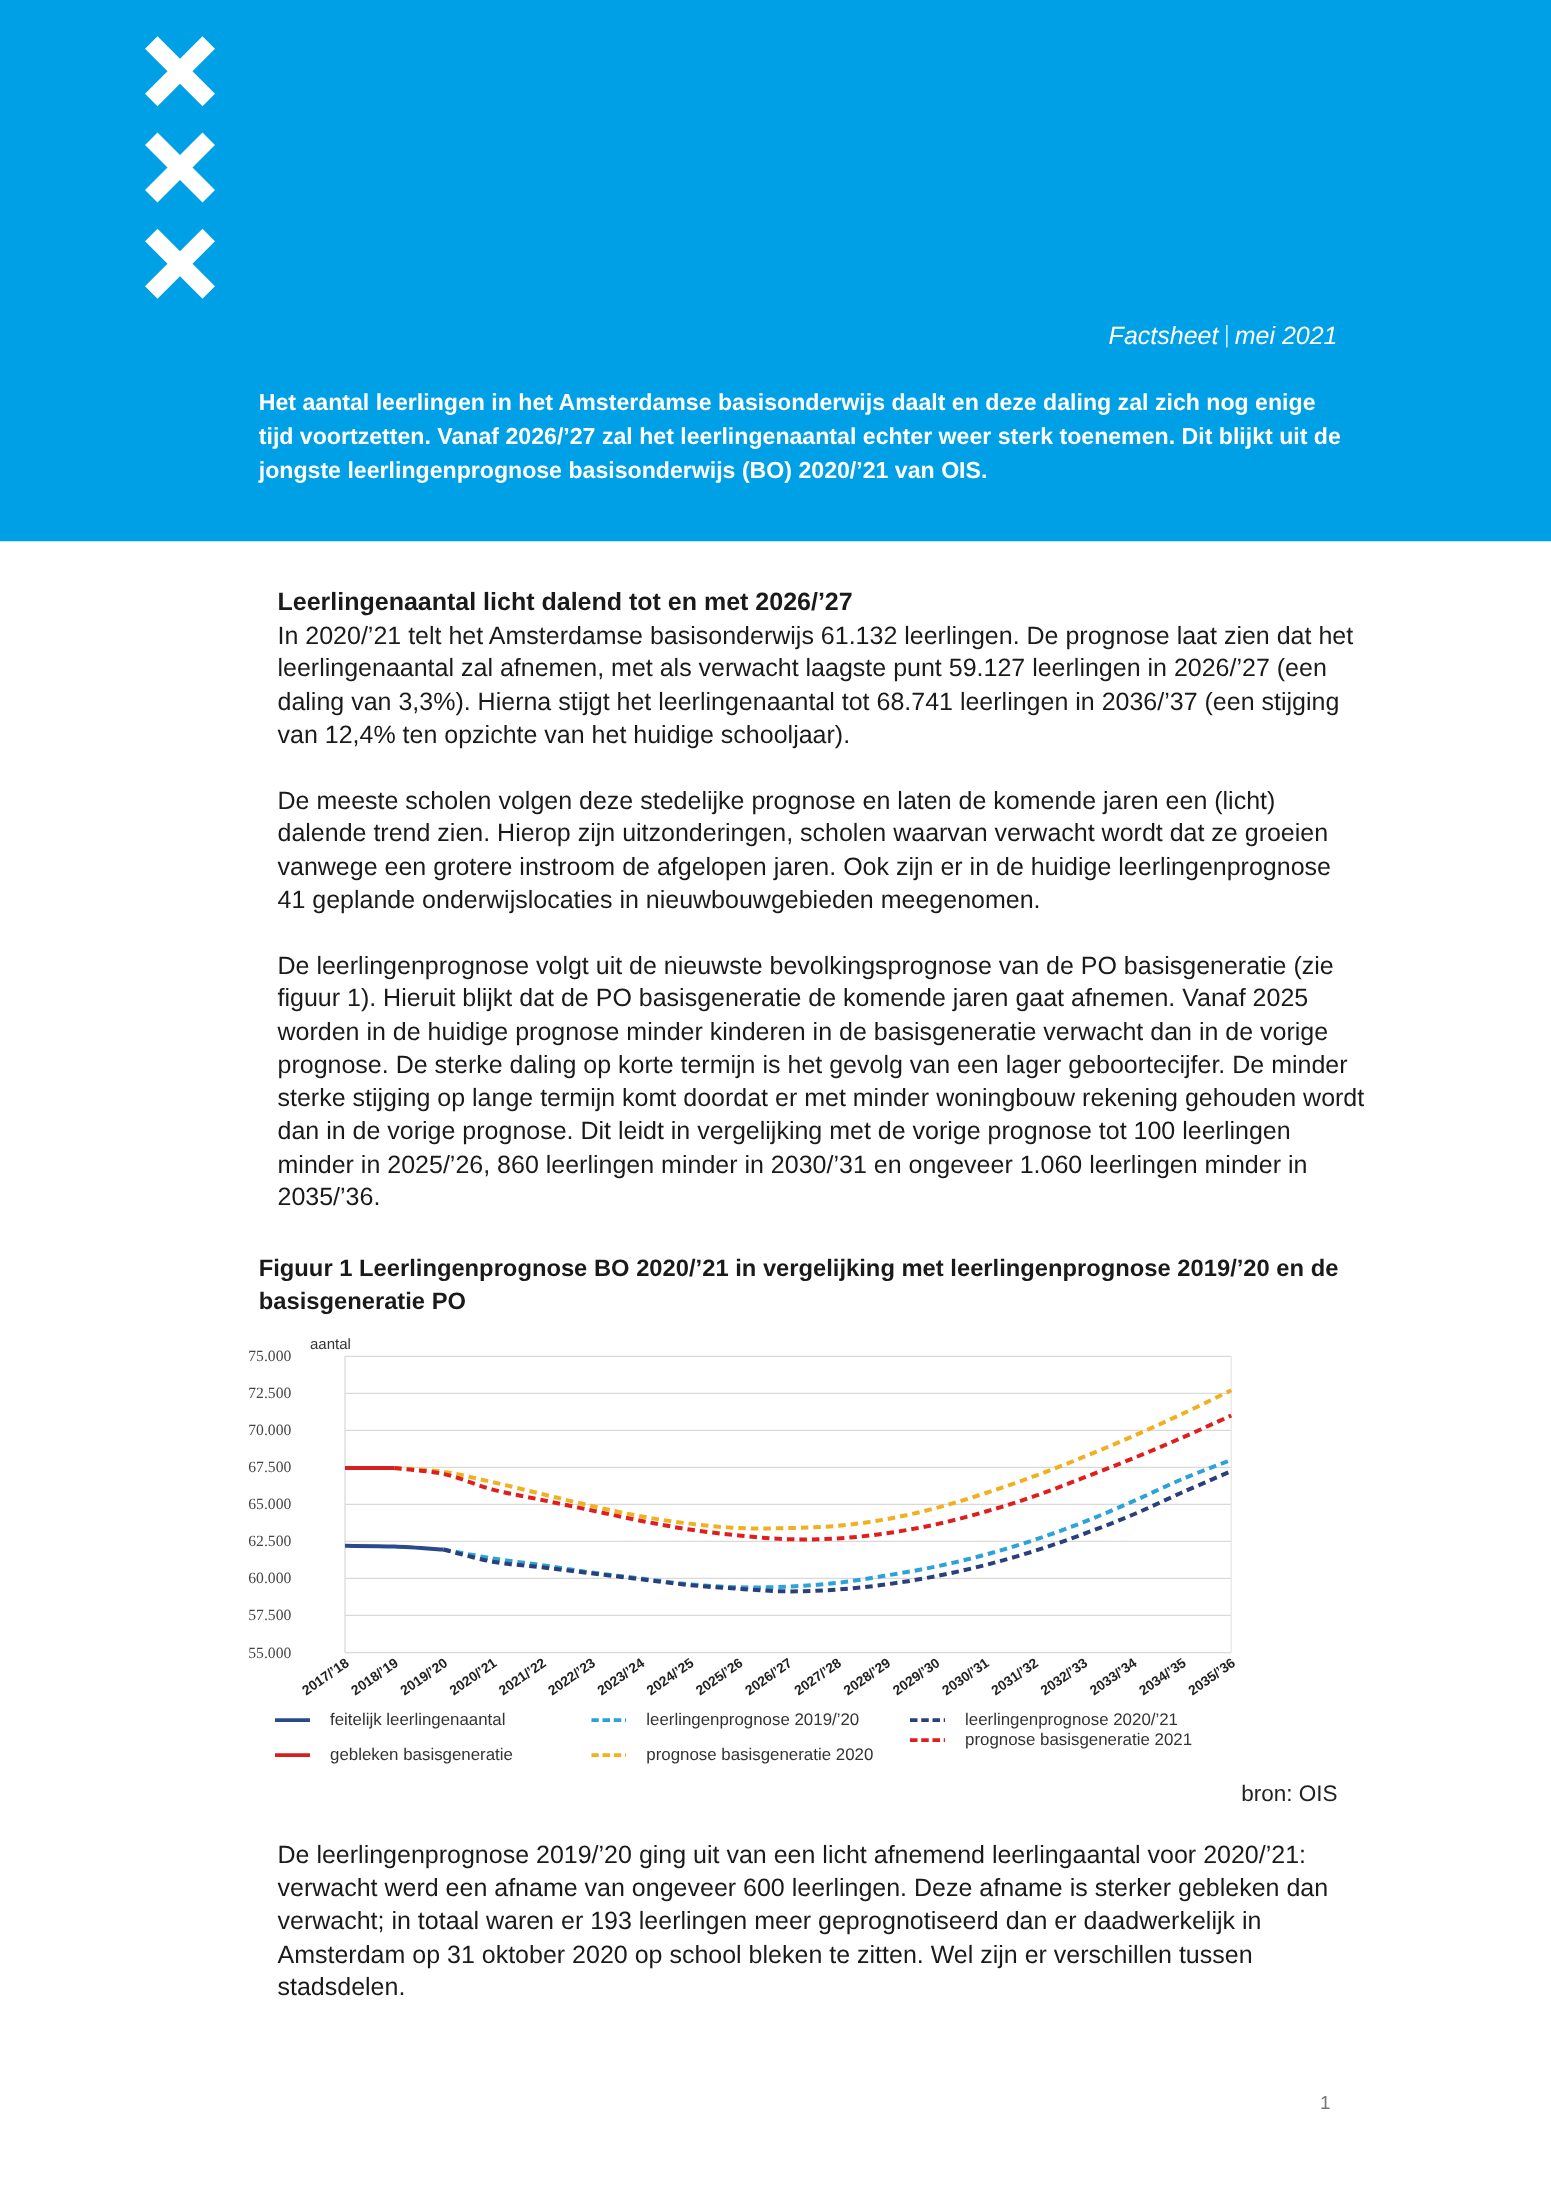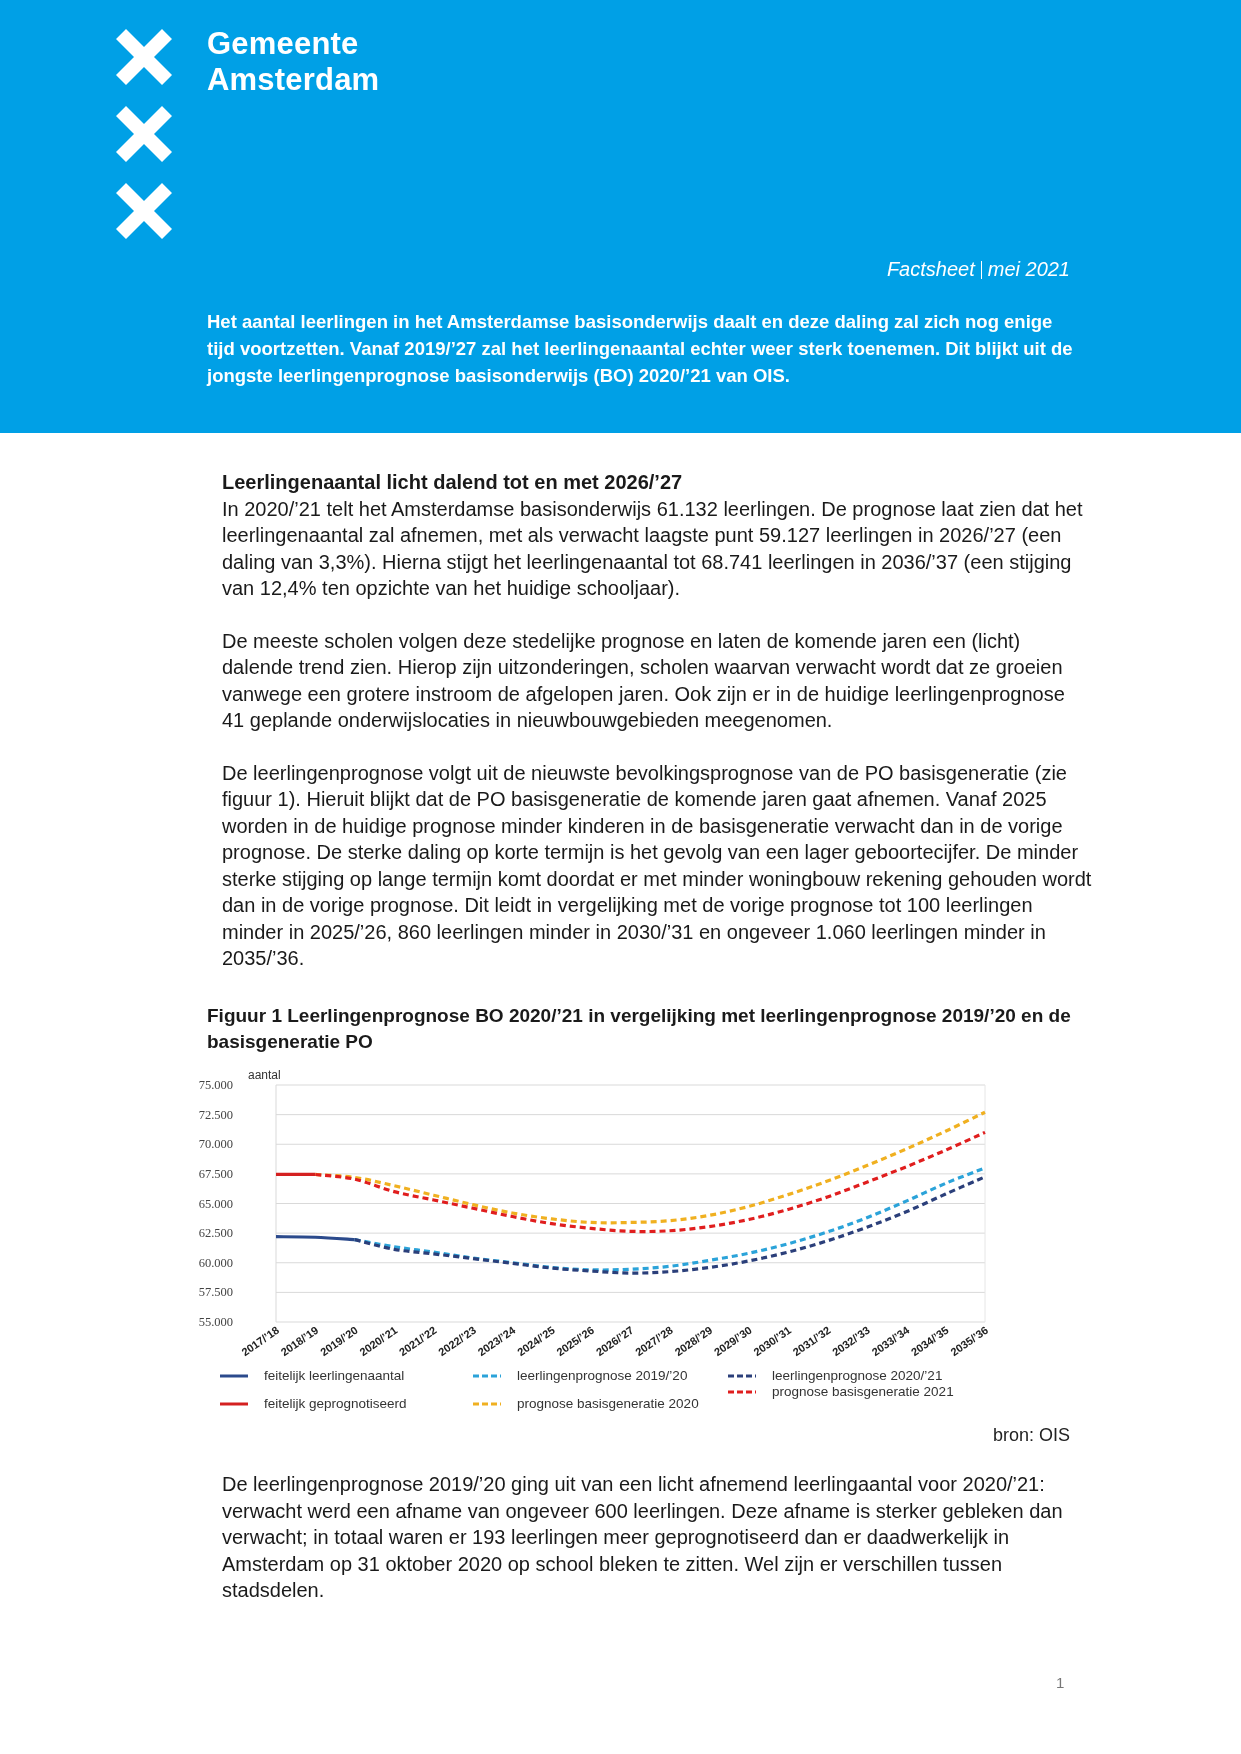--- a/index.html
+++ b/index.html
@@ -26,28 +26,24 @@
 <div class="header">
   <svg class="logo-x" style="top:25px" viewBox="0 0 64 64">
       <path d="M4 14 L14 4 L32 22 L50 4 L60 14 L42 32 L60 50 L50 60 L32 42 L14 60 L4 50 L22 32 Z" fill="#fff"></path>
     </svg>
   <svg class="logo-x" style="top:102px" viewBox="0 0 64 64">
       <path d="M4 14 L14 4 L32 22 L50 4 L60 14 L42 32 L60 50 L50 60 L32 42 L14 60 L4 50 L22 32 Z" fill="#fff"></path>
     </svg>
   <svg class="logo-x" style="top:179px" viewBox="0 0 64 64">
       <path d="M4 14 L14 4 L32 22 L50 4 L60 14 L42 32 L60 50 L50 60 L32 42 L14 60 L4 50 L22 32 Z" fill="#fff"></path>
     </svg>
-  <div class="brand">
-    <div>Gemeente</div>
-    <div>Amsterdam</div>
-  </div>
   <div class="factsheet">
     <span>Factsheet</span><span class="sep"></span><span>mei 2021</span>
   </div>
-  <div class="intro">Het aantal leerlingen in het Amsterdamse basisonderwijs daalt en deze daling zal zich nog enige tijd voortzetten. Vanaf 2019/’27 zal het leerlingenaantal echter weer sterk toenemen. Dit blijkt uit de jongste leerlingenprognose basisonderwijs (BO) 2020/’21 van OIS.</div>
+  <div class="intro">Het aantal leerlingen in het Amsterdamse basisonderwijs daalt en deze daling zal zich nog enige tijd voortzetten. Vanaf 2026/’27 zal het leerlingenaantal echter weer sterk toenemen. Dit blijkt uit de jongste leerlingenprognose basisonderwijs (BO) 2020/’21 van OIS.</div>
 </div>
 
 <div class="content" style="top:469px">
   <div class="h2">Leerlingenaantal licht dalend tot en met 2026/’27</div>
   <div>In 2020/’21 telt het Amsterdamse basisonderwijs 61.132 leerlingen. De prognose laat zien dat het leerlingenaantal zal afnemen, met als verwacht laagste punt 59.127 leerlingen in 2026/’27 (een daling van 3,3%). Hierna stijgt het leerlingenaantal tot 68.741 leerlingen in 2036/’37 (een stijging van 12,4% ten opzichte van het huidige schooljaar).</div>
   <div style="height:26px"></div>
   <div>De meeste scholen volgen deze stedelijke prognose en laten de komende jaren een (licht) dalende trend zien. Hierop zijn uitzonderingen, scholen waarvan verwacht wordt dat ze groeien vanwege een grotere instroom de afgelopen jaren. Ook zijn er in de huidige leerlingenprognose 41 geplande onderwijslocaties in nieuwbouwgebieden meegenomen.</div>
   <div style="height:26px"></div>
   <div>De leerlingenprognose volgt uit de nieuwste bevolkingsprognose van de PO basisgeneratie (zie figuur 1). Hieruit blijkt dat de PO basisgeneratie de komende jaren gaat afnemen. Vanaf 2025 worden in de huidige prognose minder kinderen in de basisgeneratie verwacht dan in de vorige prognose. De sterke daling op korte termijn is het gevolg van een lager geboortecijfer. De minder sterke stijging op lange termijn komt doordat er met minder woningbouw rekening gehouden wordt dan in de vorige prognose. Dit leidt in vergelijking met de vorige prognose tot 100 leerlingen minder in 2025/’26, 860 leerlingen minder in 2030/’31 en ongeveer 1.060 leerlingen minder in 2035/’36.</div>
 </div>
@@ -119,21 +115,21 @@
     <div class="legend-item" style="left: 508px; top: 0px;">
       <svg width="28" height="10">
         <line x1="0" x2="28" y1="5" y2="5" stroke="#2b3f7a" stroke-width="3" stroke-dasharray="6 3"></line>
       </svg>
       <span>leerlingenprognose 2020/’21</span>
     </div>
     <div class="legend-item" style="left: 0px; top: 28px;">
       <svg width="28" height="10">
         <line x1="0" x2="28" y1="5" y2="5" stroke="#d42020" stroke-width="3"></line>
       </svg>
-      <span>feitelijk geprognotiseerd</span>
+      <span>gebleken basisgeneratie</span>
     </div>
     <div class="legend-item" style="left: 253px; top: 28px;">
       <svg width="28" height="10">
         <line x1="0" x2="28" y1="5" y2="5" stroke="#f0b020" stroke-width="3" stroke-dasharray="6 3"></line>
       </svg>
       <span>prognose basisgeneratie 2020</span>
     </div>
     <div class="legend-item" style="left: 508px; top: 16px;">
       <svg width="28" height="10">
         <line x1="0" x2="28" y1="5" y2="5" stroke="#e01e1e" stroke-width="3" stroke-dasharray="6 3"></line>

